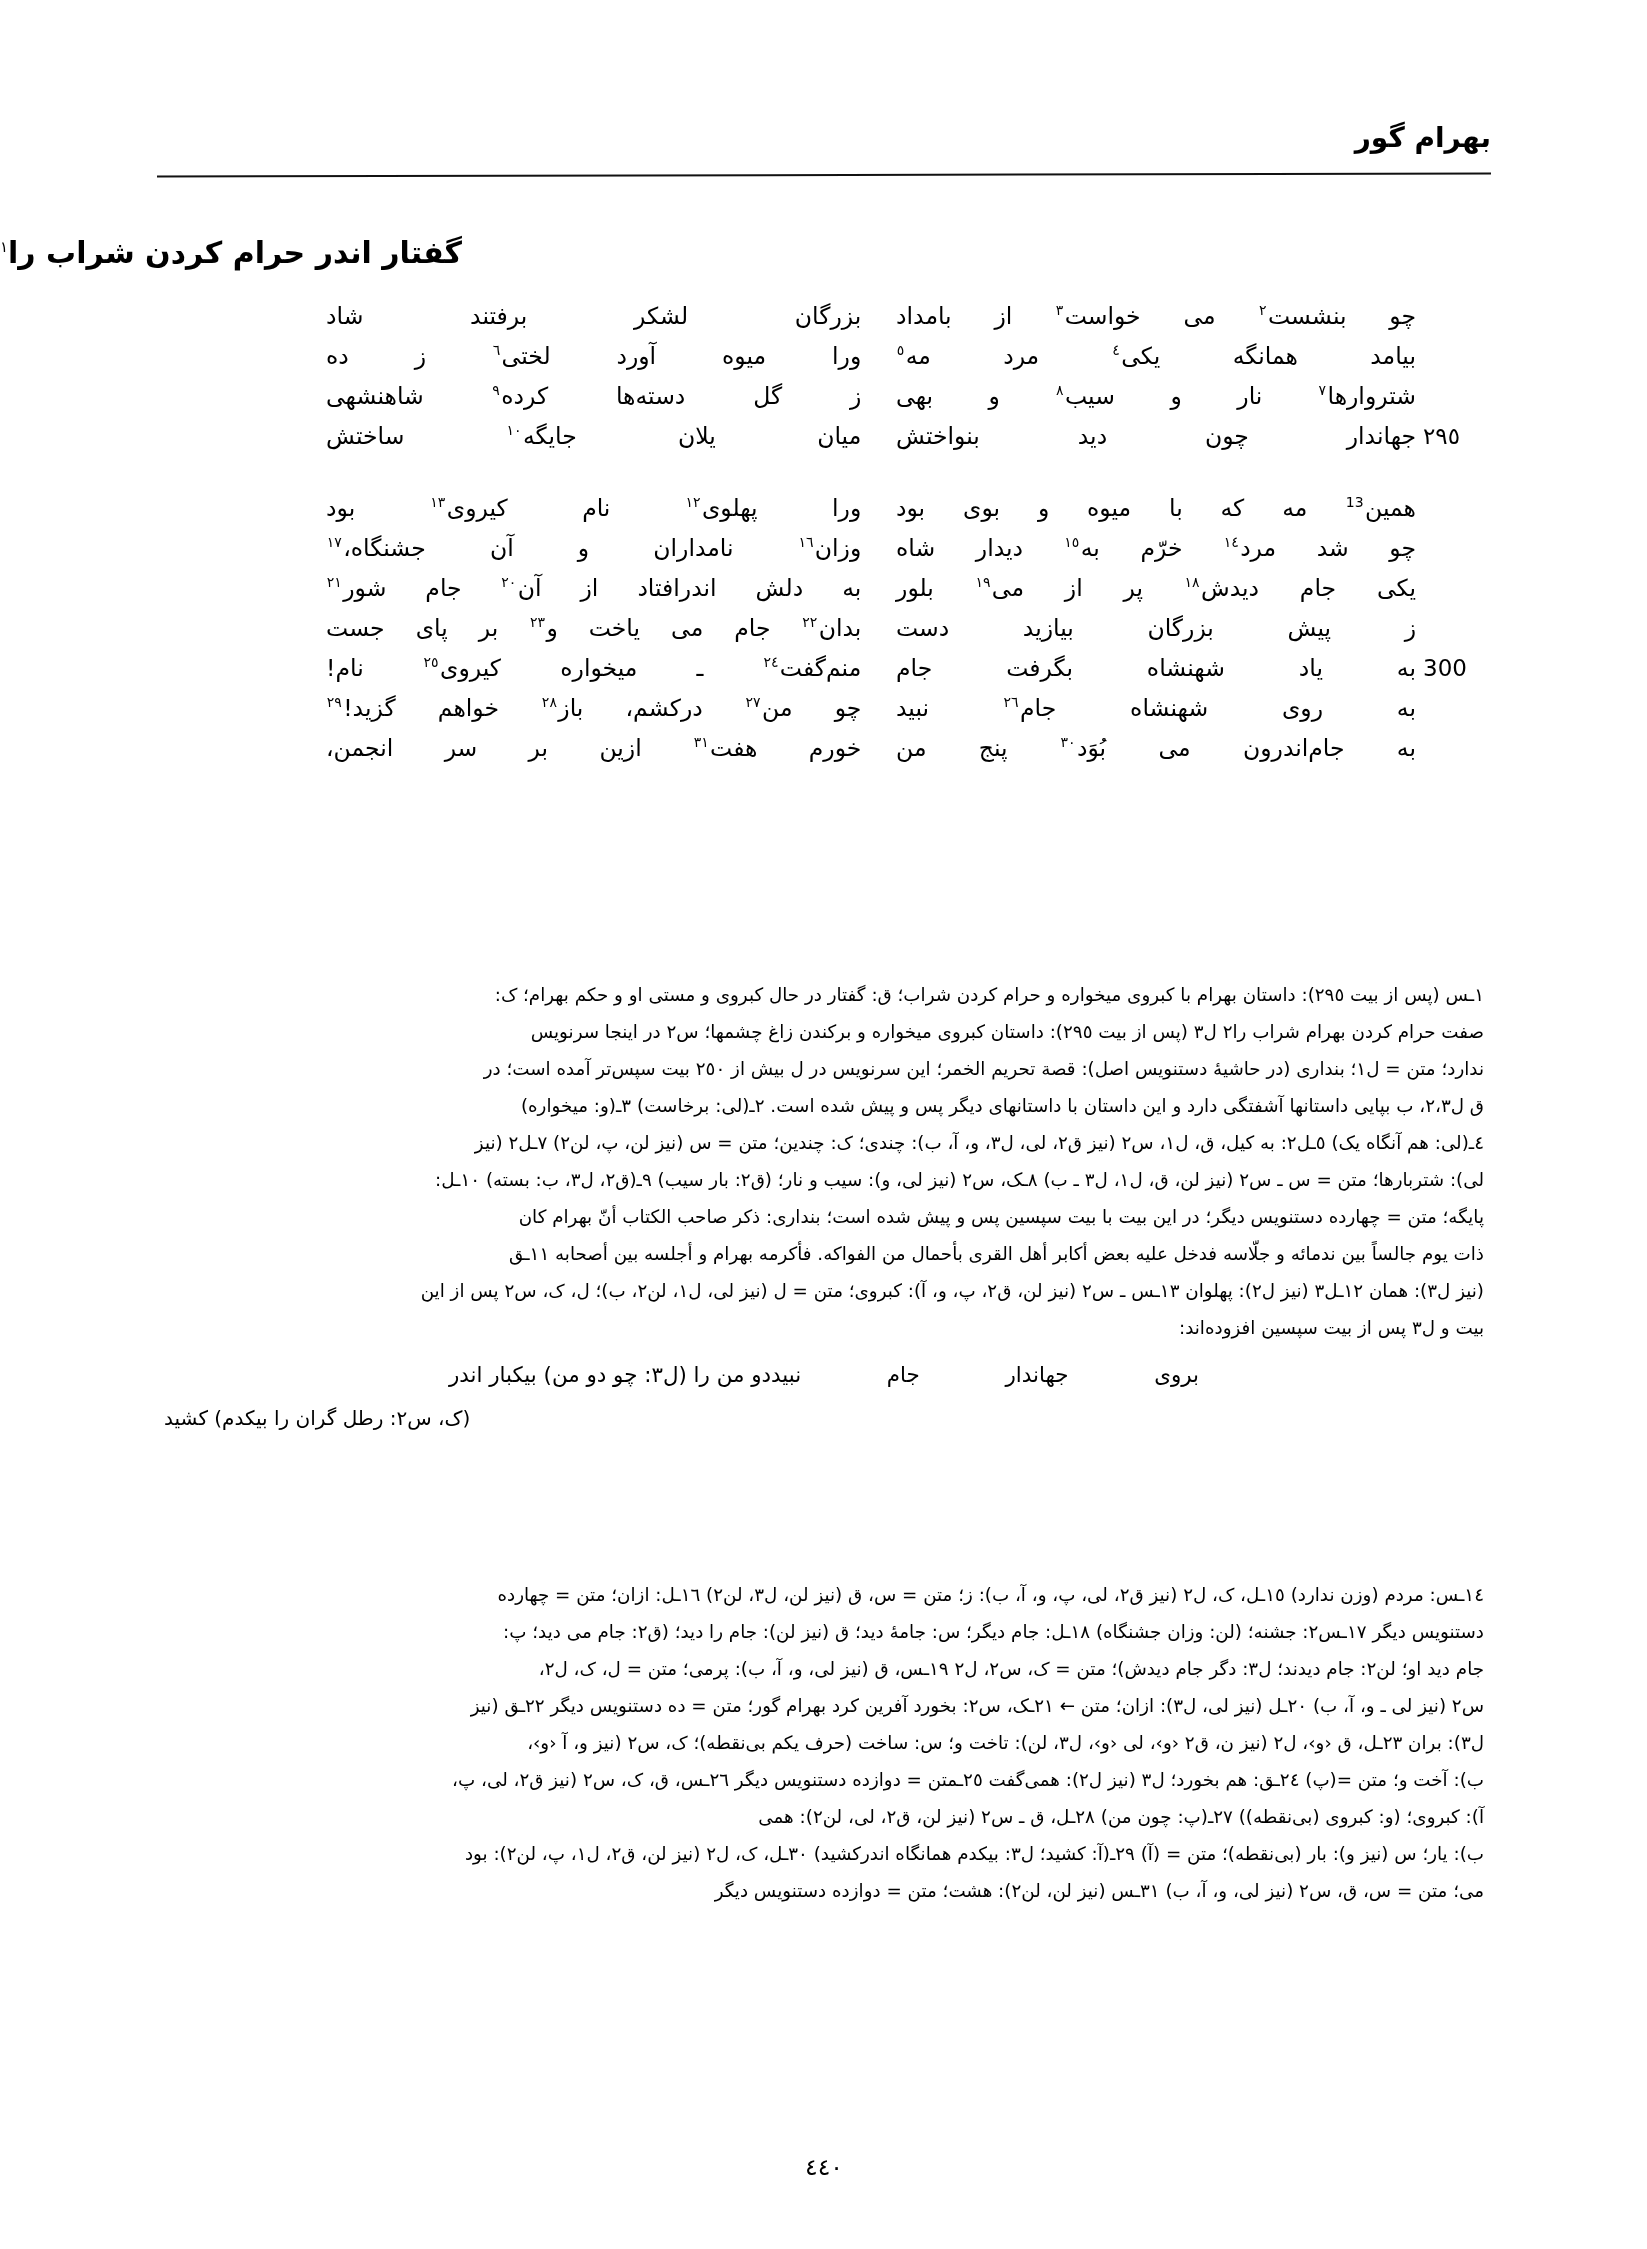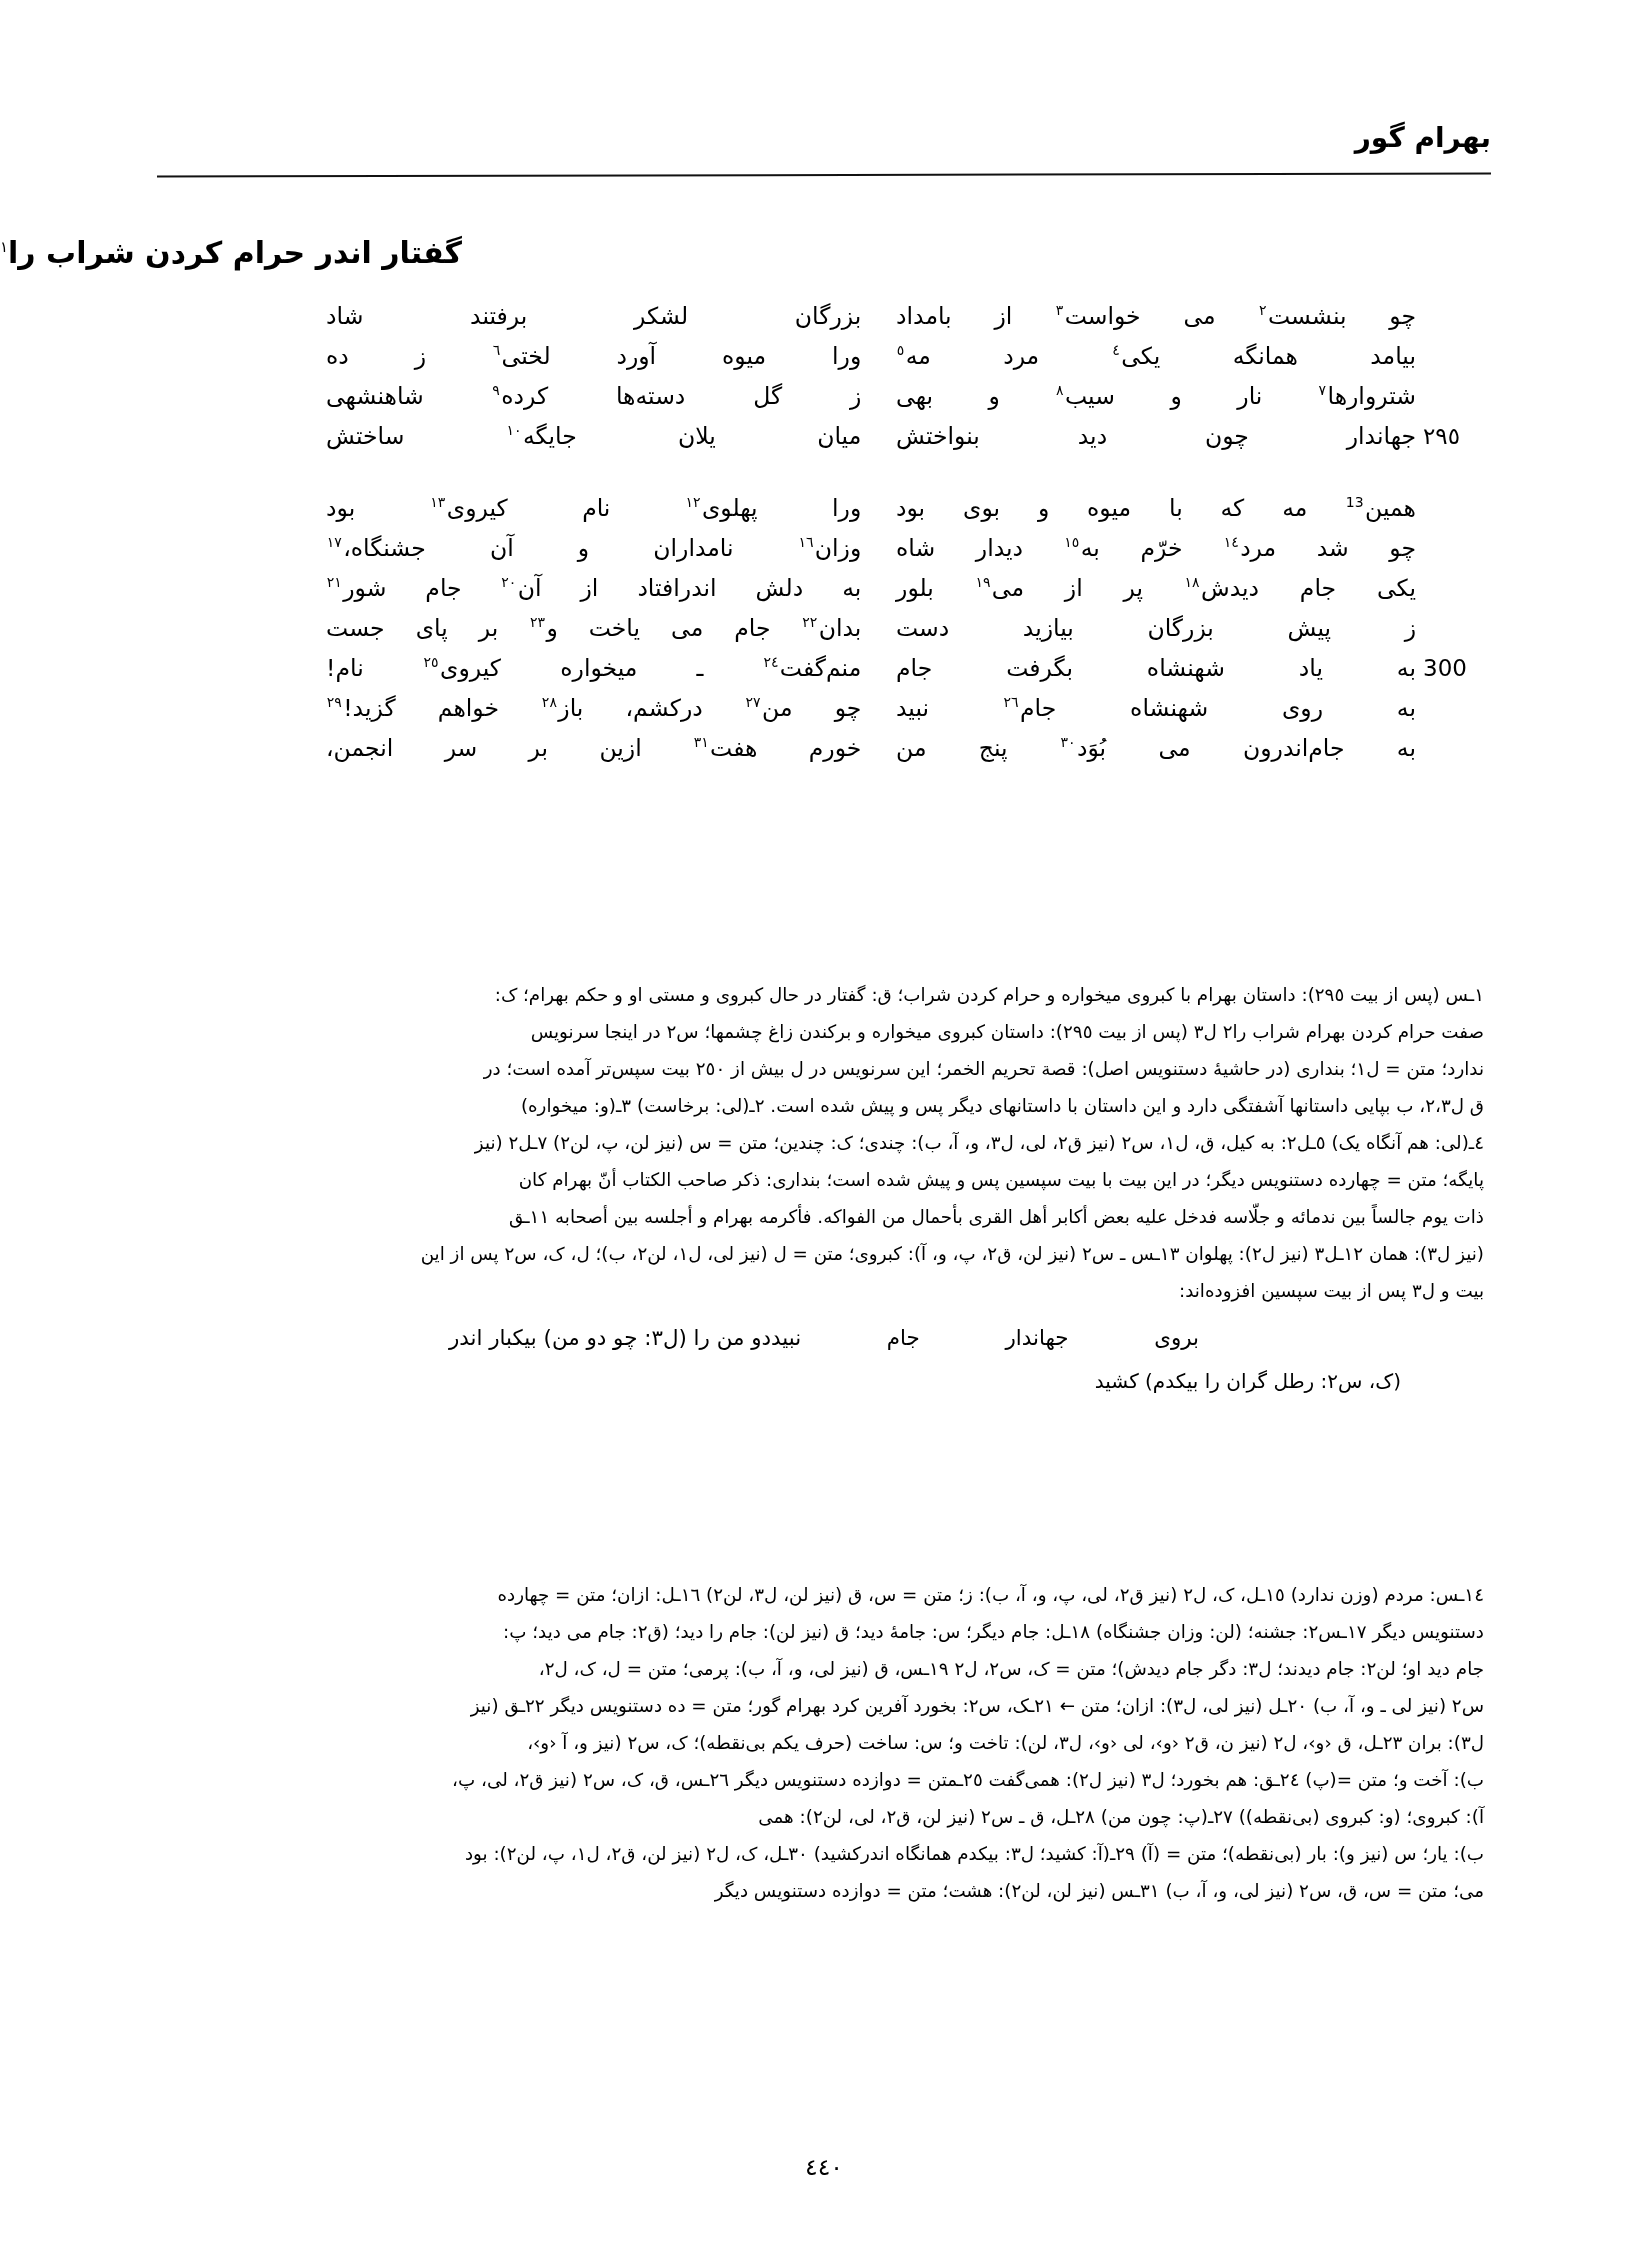--- a/index.html
+++ b/index.html
@@ -111,21 +111,21 @@
     gap:0;
   }
   .inset-verse .iv-hemi{
     width:428px;
     display:flex;
     justify-content:space-between;
   }
   .inset-line2{
     margin:4.1px 0 11px 0;
     font-size:20px;
-    text-align:right;
+    text-align:left;
     padding-right:83px;
   }
 
   .apparatus2{
     position:absolute;
     top:1576px;
     right:164px;left:164px;
     font-size:18.3px;
     line-height:37px;
     text-align:justify;
@@ -361,20 +361,21 @@
         </div>
       </div>
     </div>
 
   <div class="apparatus">
       <div class="app-line">١ـس (پس از بیت ٢٩٥): داستان بهرام با کبروی میخواره و حرام کردن شراب؛ ق: گفتار در حال کبروی و مستی او و حکم بهرام؛ ک:</div>
       <div class="app-line">صفت حرام کردن بهرام شراب را٢ ل٣ (پس از بیت ٢٩٥): داستان کبروی میخواره و برکندن زاغ چشمها؛ س٢ در اینجا سرنویس</div>
       <div class="app-line">ندارد؛ متن = ل١؛ بنداری (در حاشیهٔ دستنویس اصل): قصة تحریم الخمر؛ این سرنویس در ل بیش از ٢٥٠ بیت سپس‌تر آمده است؛ در</div>
       <div class="app-line">ق ل٢،٣، ب بپایی داستانها آشفتگی دارد و این داستان با داستانهای دیگر پس و پیش شده است. ٢ـ(لی: برخاست) ٣ـ(و: میخواره)</div>
       <div class="app-line">٤ـ(لی: هم آنگاه یک) ٥ـل٢: به کیل، ق، ل١، س٢ (نیز ق٢، لی، ل٣، و، آ، ب): چندی؛ ک: چندین؛ متن = س (نیز لن، پ، لن٢) ٧ـل٢ (نیز</div>
+      <div class="app-line">لی): شتربارها؛ متن = س ـ س٢ (نیز لن، ق، ل١، ل٣ ـ ب) ٨ـک، س٢ (نیز لی، و): سیب و نار؛ (ق٢: بار سیب) ٩ـ(ق٢، ل٣، ب: بسته) ١٠ـل:</div>
       <div class="app-line">پایگه؛ متن = چهارده دستنویس دیگر؛ در این بیت با بیت سپسین پس و پیش شده است؛ بنداری: ذکر صاحب الکتاب أنّ بهرام کان</div>
       <div class="app-line">ذات یوم جالساً بین ندمائه و جلّاسه فدخل علیه بعض أکابر أهل القری بأحمال من الفواکه. فأکرمه بهرام و أجلسه بین أصحابه ١١ـق</div>
       <div class="app-line">(نیز ل٣): همان ١٢ـل٣ (نیز ل٢): پهلوان ١٣ـس ـ س٢ (نیز لن، ق٢، پ، و، آ): کبروی؛ متن = ل (نیز لی، ل١، لن٢، ب)؛ ل، ک، س٢ پس از این</div>
       <div class="app-line">بیت و ل٣ پس از بیت سپسین افزوده‌اند:</div>
       <div class="inset-verse">
         <div class="iv-hemi">
           <span class="w">بروی</span>
           <span class="w">جهاندار</span>
           <span class="w">جام</span>
           <span class="w">نبید</span>

